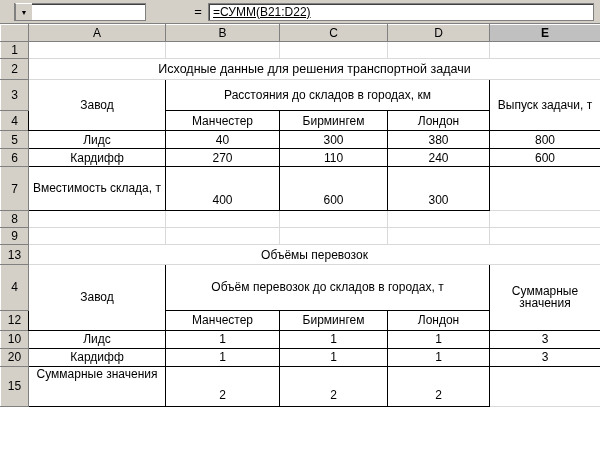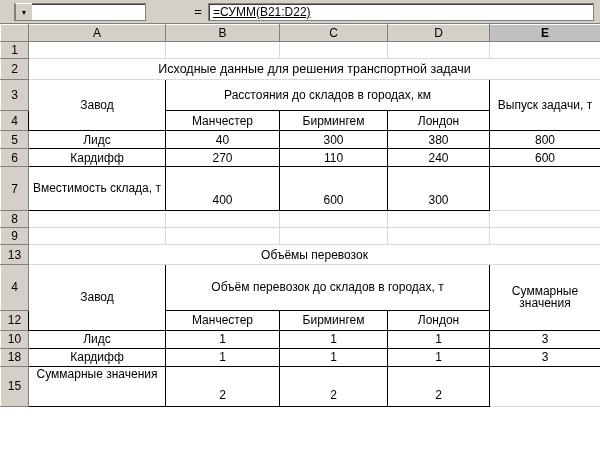--- a/index.html
+++ b/index.html
@@ -272,21 +272,21 @@
   <tr style="height:18px">
     <td class="rowhead">10</td>
     <td class="cell l bord">Лидс</td>
     <td class="cell c bord">1</td>
     <td class="cell c bord">1</td>
     <td class="cell c bord">1</td>
     <td class="cell c bord">3</td>
   </tr>
 
   <tr style="height:18px">
-    <td class="rowhead">18</td>
+    <td class="rowhead">20</td>
     <td class="cell l bord">Кардифф</td>
     <td class="cell c bord">1</td>
     <td class="cell c bord">1</td>
     <td class="cell c bord">1</td>
     <td class="cell c bord">3</td>
   </tr>
 
   <tr style="height:40px">
     <td class="rowhead">15</td>
     <td class="cell l bord wrap" style="vertical-align:top;padding-top:1px">Суммарные значения</td>

